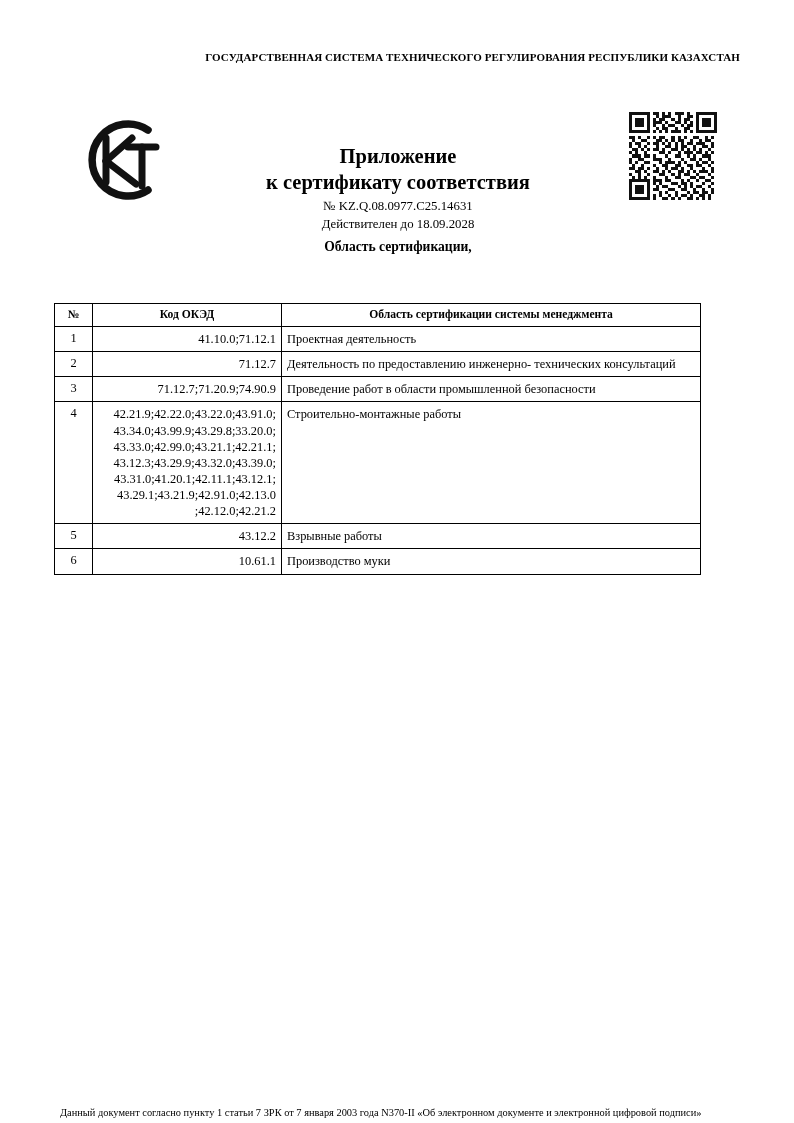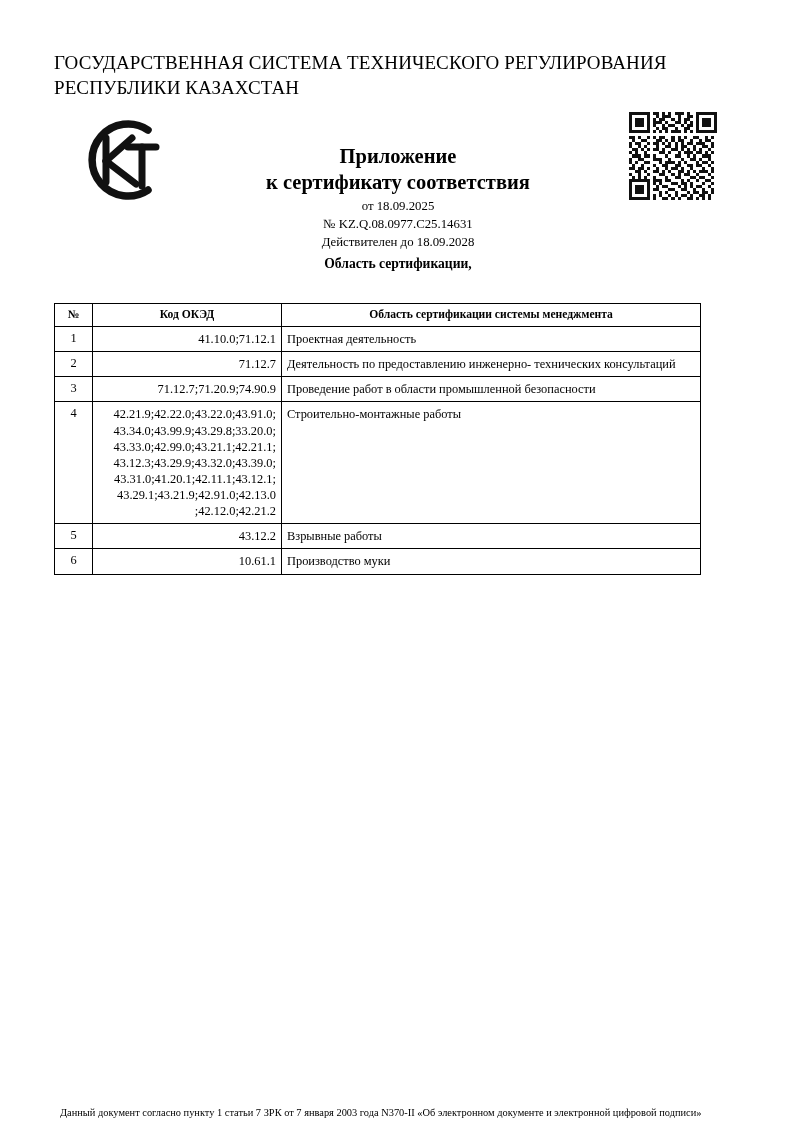--- a/index.html
+++ b/index.html
@@ -22,23 +22,23 @@
     width: 794px;
     height: 1123px;
   }
 
   
   .doc-header {
     position: absolute;
     left: 54px;
     top: 50px;
     width: 686px;
-    text-align: left;
-    font-weight: normal;
-    font-size: 19px;
+    text-align: right;
+    font-weight: bold;
+    font-size: 11px;
     line-height: 1.32;
     letter-spacing: 0.1px;
   }
 
   
   .emblem {
     position: absolute;
     left: 76px;
     top: 114px;
     width: 96px;
@@ -385,21 +385,20 @@
           <rect x="19" y="28" width="2" height="1"></rect>
         <rect x="22" y="28" width="1" height="1"></rect>
           <rect x="24" y="28" width="1" height="1"></rect>
       </g>
     </svg>
   </div>
 
   <div class="title-block">
     <div class="title-main">Приложение</div>
     <div class="title-sub">к сертификату соответствия</div>
-    <div class="meta-line">от 18.09.2025</div>
     <div class="meta-line">№ KZ.Q.08.0977.C25.14631</div>
     <div class="meta-line">Действителен до 18.09.2028</div>
     <div class="scope-line first">Область сертификации,</div>
   </div>
 
   <table class="scope-table">
     <colgroup>
       <col class="col-num">
         <col class="col-code">
         <col class="col-scope">

